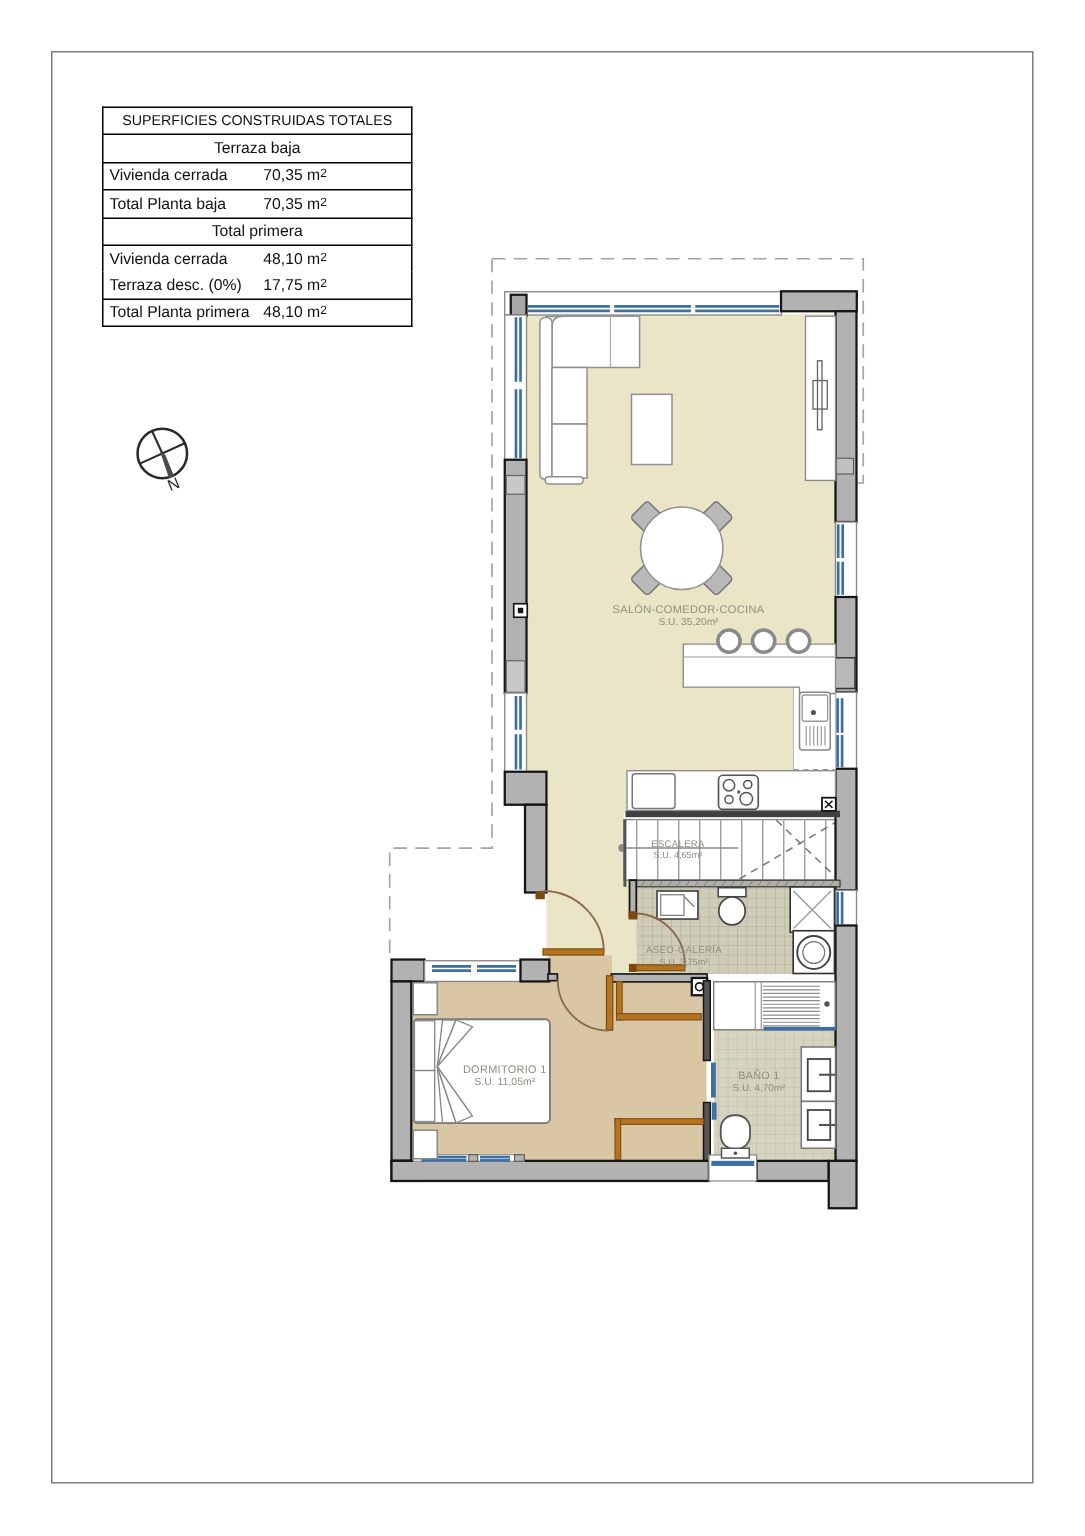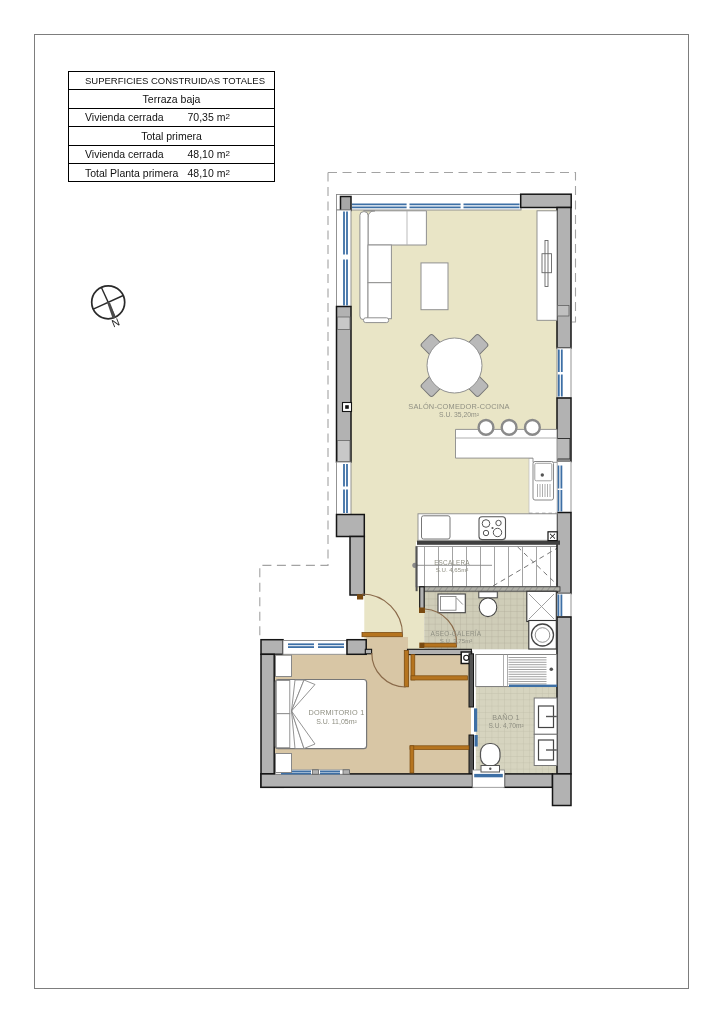--- a/index.html
+++ b/index.html
@@ -1,19 +1,19 @@
 <!DOCTYPE html>
 <html><head>
 <meta charset="utf-8">
 <style>
   html,body{margin:0;padding:0;background:#fff;}
   body{width:723px;height:1024px;position:relative;font-family:"Liberation Sans",sans-serif;}
   #frame{position:absolute;left:34px;top:34px;width:653px;height:953px;border:1px solid #7d7d7d;}
   table.areas{position:absolute;left:68px;top:71px;width:207px;border-collapse:collapse;table-layout:fixed;font-size:10.5px;color:#111;}
-  table.areas td{border:1.7px solid #000;height:17.4px;padding:0 16px;white-space:nowrap;overflow:visible;}
+  table.areas td{border:1.7px solid #000;height:17.4px;padding:0 4px;white-space:nowrap;overflow:visible;}
   table.areas td.hd{font-size:9.5px;}
   table.areas td.c{text-align:center;}
   table.areas td.l{border-right:none;}
   table.areas td.r{border-left:none;}
   table.areas tr.nb td{border-bottom:none;}
   table.areas tr.nt td{border-top:none;}
   sup{font-size:8px;vertical-align:2px;}
   svg{position:absolute;left:0;top:0;}
   text{font-family:"Liberation Sans",sans-serif;fill:#8f8f82;}
 </style>
@@ -28,25 +28,33 @@
         <td colspan="2" class="c hd">SUPERFICIES CONSTRUIDAS TOTALES</td>
       </tr>
 <tr>
         <td colspan="2" class="c">Terraza baja</td>
       </tr>
 <tr>
         <td class="l">Vivienda cerrada</td>
         <td class="r">70,35 m<sup>2</sup></td>
       </tr>
 <tr>
+        <td class="l">Total Planta baja</td>
+        <td class="r">70,35 m<sup>2</sup></td>
+      </tr>
+<tr>
         <td colspan="2" class="c">Total primera</td>
       </tr>
 <tr class="nb">
         <td class="l">Vivienda cerrada</td>
         <td class="r">48,10 m<sup>2</sup></td>
+      </tr>
+<tr class="nt">
+        <td class="l">Terraza desc. (0%)</td>
+        <td class="r">17,75 m<sup>2</sup></td>
       </tr>
 <tr>
         <td class="l">Total Planta primera</td>
         <td class="r">48,10 m<sup>2</sup></td>
       </tr>
 </tbody>
   </table>
 <svg width="723" height="1024" viewBox="0 0 723 1024">
 <defs>
 <pattern id="gridA" width="6.3" height="6.3" patternUnits="userSpaceOnUse">

